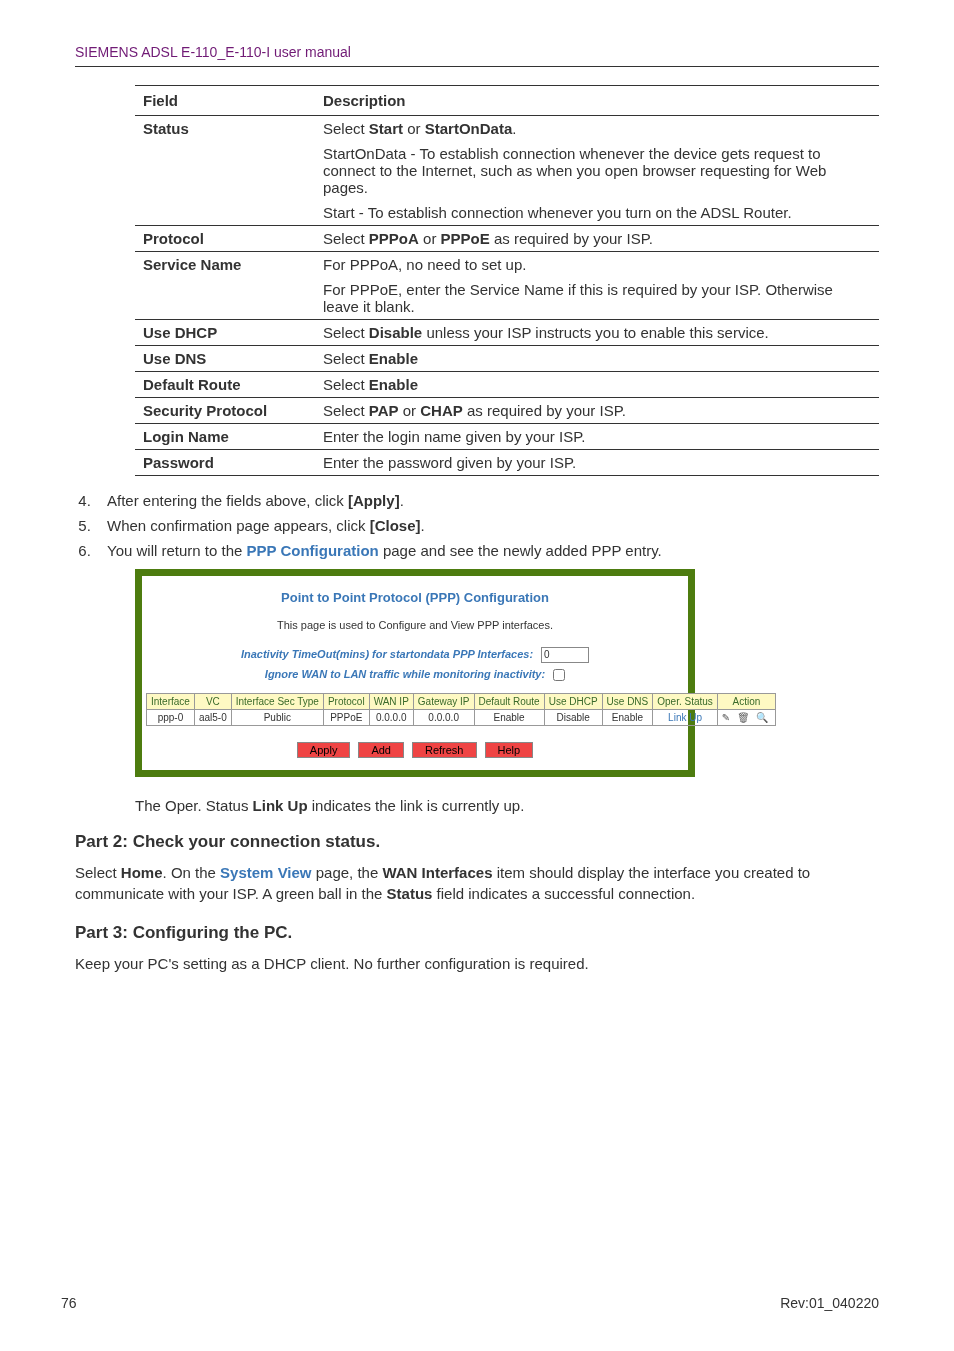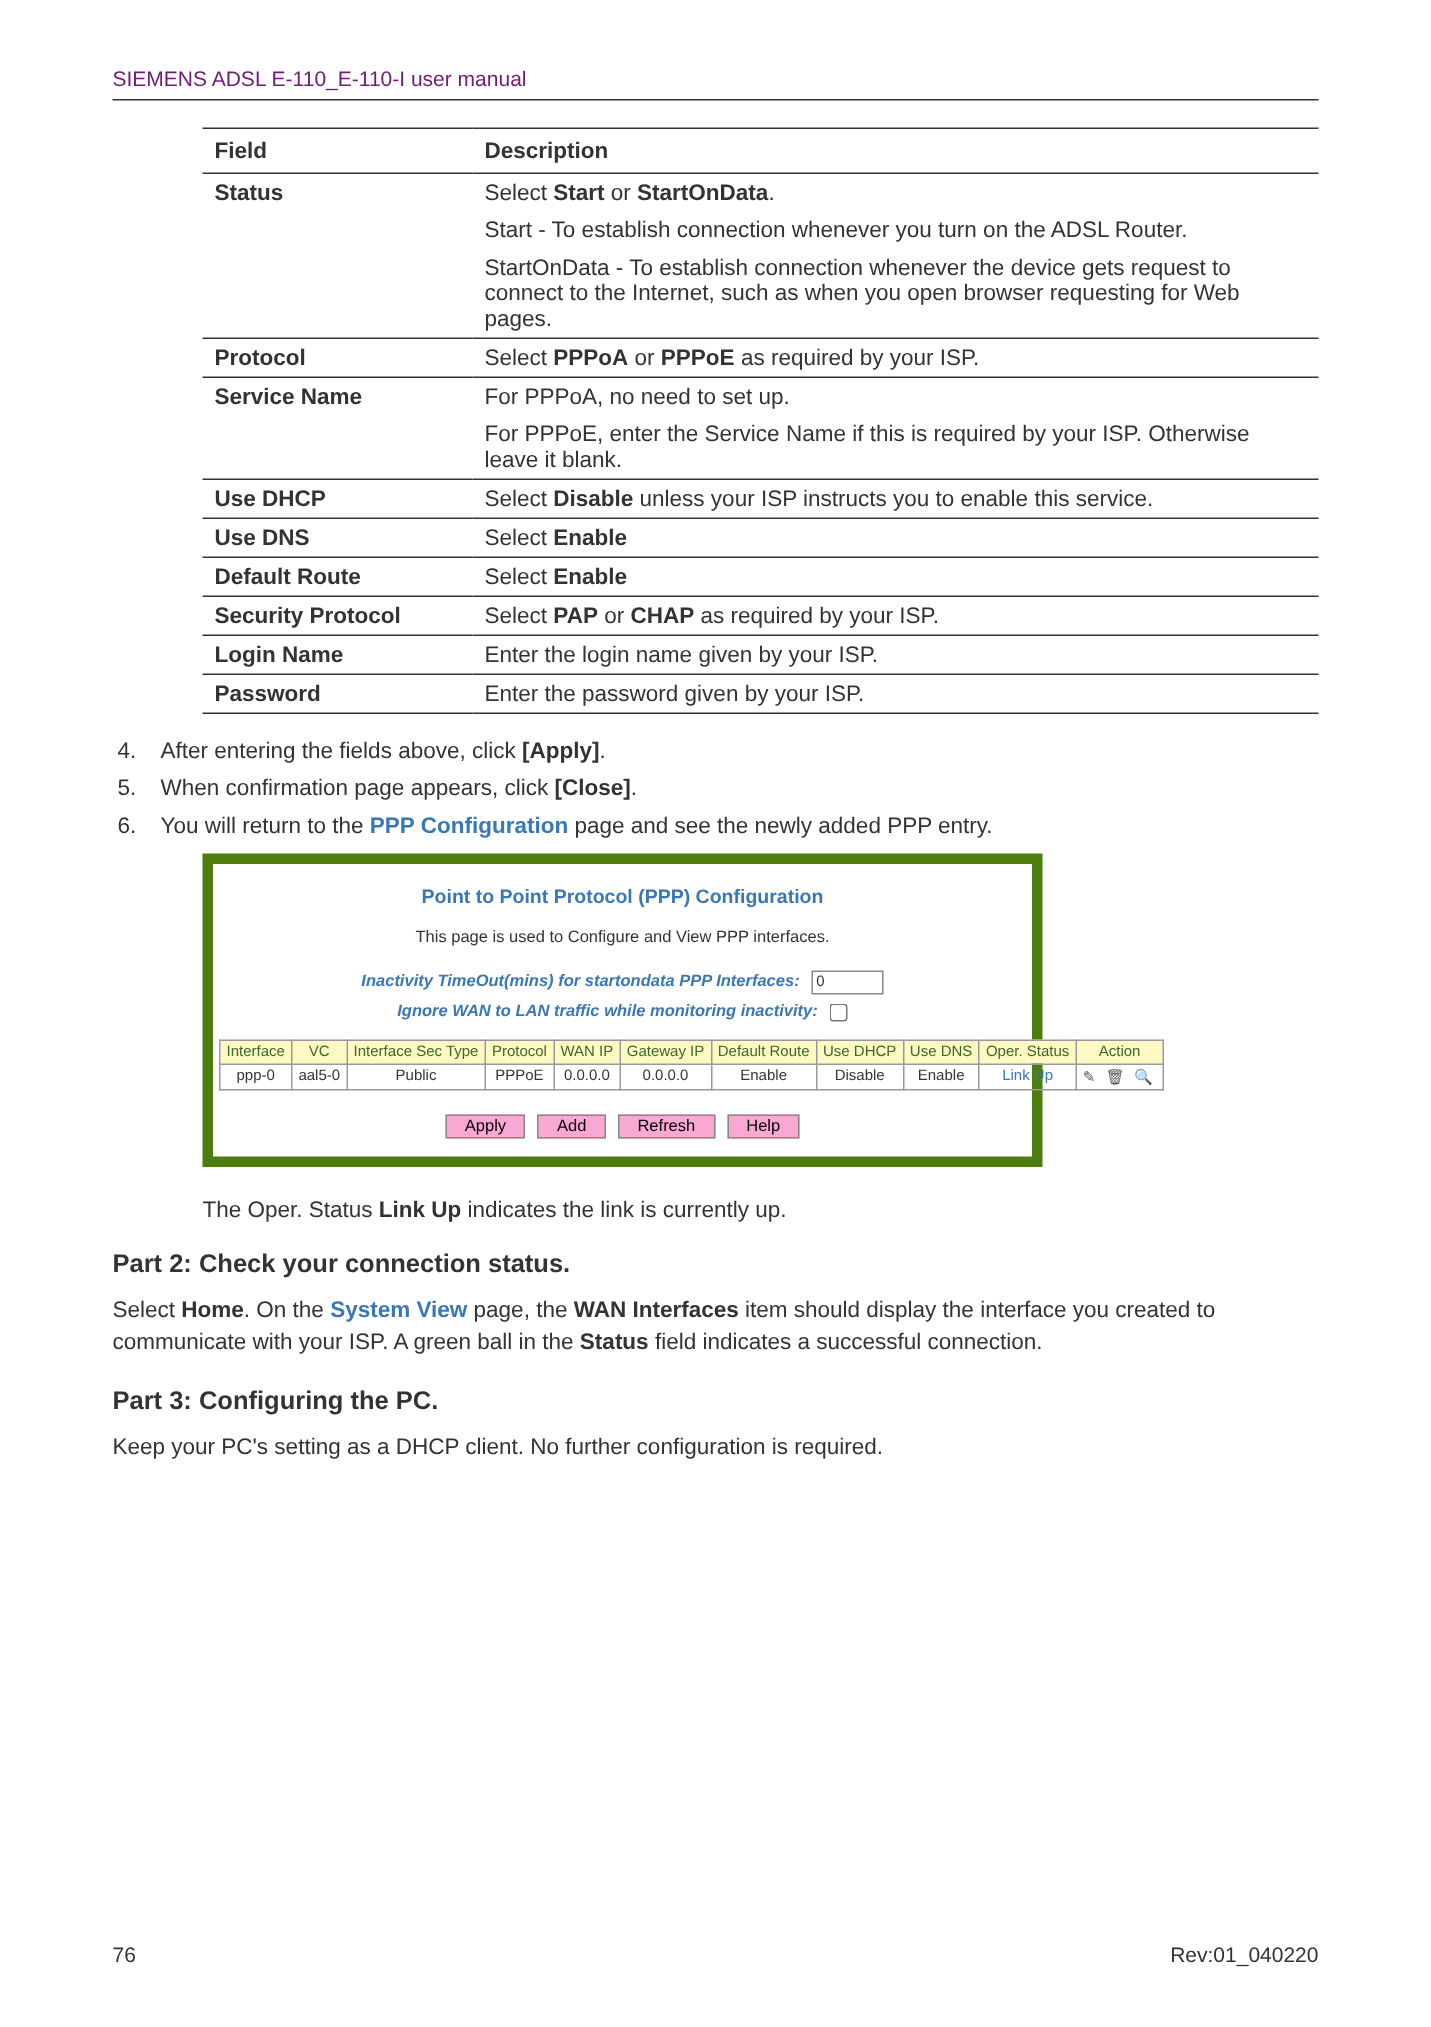--- a/index.html
+++ b/index.html
@@ -132,42 +132,42 @@
     }
     .oper-link { color: #3a77b7; }
     .icons { font-size: 10px; color: #555; letter-spacing: 2px; }
     .btn-row {
       margin-top: 14px;
     }
     .btn-row button {
       font-size: 11px;
       padding: 1px 12px;
       margin: 0 4px;
-      background: #f9a8d4;
+      background: #ef4444;
       border: 1px solid #888;
       cursor: pointer;
     }
     .body-p {
       margin: 0 0 18px 60px;
       font-size: 15px;
     }
     h3.part {
       font-size: 17px;
       font-weight: bold;
       margin: 14px 0 10px 0;
     }
     .para {
       font-size: 15px;
       line-height: 1.45;
       margin-bottom: 18px;
     }
     .footer {
       position: absolute;
       bottom: 40px;
-      left: 75px;
+      left: 61px;
       right: 75px;
       display: flex;
       justify-content: space-between;
       font-size: 14px;
       color: #333;
     }
   </style>
 </head>
 <body>
 
@@ -182,25 +182,25 @@
         <th>Description</th>
       </tr>
     </thead>
     <tbody id="ft-body">
         <tr class="sep">
           <td class="fcol">Status</td>
           <td>Select <span class="bold">Start</span> or <span class="bold">StartOnData</span>.</td>
         </tr>
         <tr>
           <td class="fcol"></td>
-          <td>Start - To establish connection whenever you turn on the ADSL Router.</td>
+          <td>StartOnData - To establish connection whenever the device gets request to connect to the Internet, such as when you open browser requesting for Web pages.</td>
         </tr>
         <tr>
           <td class="fcol"></td>
-          <td>StartOnData - To establish connection whenever the device gets request to connect to the Internet, such as when you open browser requesting for Web pages.</td>
+          <td>Start - To establish connection whenever you turn on the ADSL Router.</td>
         </tr>
         <tr class="sep">
           <td class="fcol">Protocol</td>
           <td>Select <span class="bold">PPPoA</span> or <span class="bold">PPPoE</span> as required by your ISP.</td>
         </tr>
         <tr class="sep">
           <td class="fcol">Service Name</td>
           <td>For PPPoA, no need to set up.</td>
         </tr>
         <tr>

